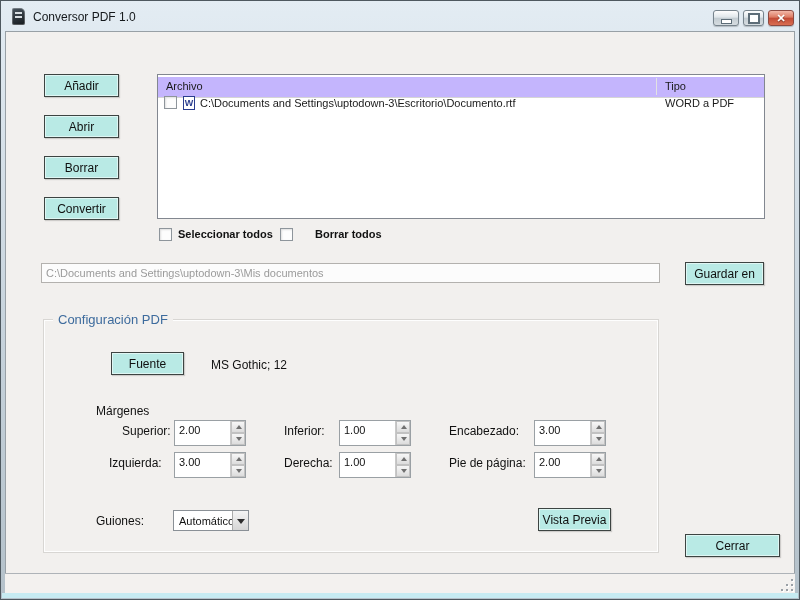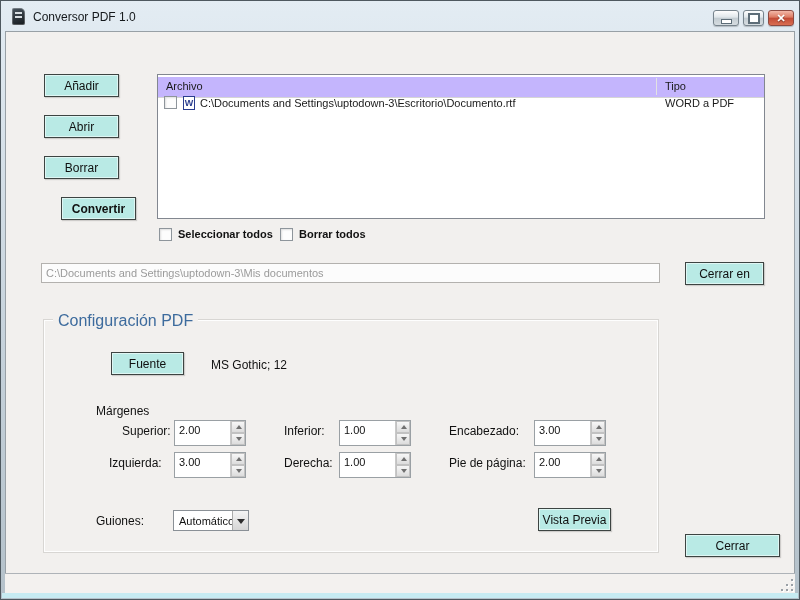--- a/index.html
+++ b/index.html
@@ -52,21 +52,21 @@
   .cb-label { position:absolute; font-size:11px; color:#111;font-weight:bold; }
 
   
   .path-input { position:absolute; left:40px; top:262px; width:619px; height:20px; background:#fcfcfc; border:1px solid #b3b1ae;
     font-family:"Liberation Sans", sans-serif; font-size:11px; color:#9b9b9b; padding:6px 4px; }
   .save-btn { left:684px; top:261px; width:79px; }
 
   
   .groupbox { position:absolute; left:42px; top:318px; width:616px; height:234px; border:1px solid #d8d6d3;
     box-shadow:inset 0 0 0 1px rgba(255,255,255,.9); }
-  .group-label { position:absolute; left:52px; top:311px; background:#f2f0ee; padding:0 5px; font-size:16px; color:#3d6b9d; }
+  .group-label { position:absolute; left:52px; top:311px; background:#f2f0ee; padding:0 5px; font-size:13px; color:#3d6b9d; }
 
   .fuente-btn { left:110px; top:351px; width:73px; }
   .font-value { position:absolute; left:210px; top:357px; font-size:12px; color:#111; }
   .margins-label { position:absolute; left:95px; top:391px; font-size:12px; color:#111;margin-top:12px; }
   .field-label { position:absolute; font-size:12px; color:#111; }
 
   
   .spinner { position:absolute; width:72px; height:26px; background:#fff; border:1px solid #9aa0a4; }
   .spin-value { position:absolute; left:4px; top:3px; font-size:11px; color:#111; }
   .spin-btns { position:absolute; right:0; top:0; bottom:0; width:15px; border-left:1px solid #c9c9c9; }
@@ -106,43 +106,43 @@
     <div class="winbtn btn-close">
         <span class="glyph">✕</span>
       </div>
   </div>
 
   <div class="content"></div>
 
   <div class="teal-btn" style="left:43px; top:73px;">Añadir</div>
   <div class="teal-btn" style="left:43px; top:114px;">Abrir</div>
   <div class="teal-btn" style="left:43px; top:155px;">Borrar</div>
-  <div class="teal-btn" style="left:60px; top:196px;font-weight:bold;">Convertir</div>
+  <div class="teal-btn" style="left:43px; top:196px;">Convertir</div>
 
   <div class="listview">
     <div class="list-header">
       <span class="hdr-label" style="left:8px;">Archivo</span>
       <span class="hdr-label" style="left:507px;">Tipo</span>
       <span class="col-sep" style="left:498px;"></span>
     </div>
     <div class="list-row">
       <span class="row-check"></span>
       <span class="word-icon">W</span>
       <span class="row-file">C:\Documents and Settings\uptodown-3\Escritorio\Documento.rtf</span>
       <span class="row-tipo">WORD a PDF</span>
     </div>
   </div>
 
   <span class="checkbox" style="left:158px; top:227px;"></span>
   <span class="cb-label" style="left:177px; top:227px;">Seleccionar todos</span>
   <span class="checkbox" style="left:279px; top:227px;"></span>
-  <span class="cb-label" style="left:298px; top:227px;">Borrar todos</span>
+  <span class="cb-label" style="left:314px; top:227px;">Borrar todos</span>
 
   <input class="path-input" value="C:\Documents and Settings\uptodown-3\Mis documentos" style="">
-  <div class="teal-btn save-btn">Cerrar en</div>
+  <div class="teal-btn save-btn">Guardar en</div>
 
   <div class="groupbox"></div>
   <span class="group-label">Configuración PDF</span>
 
   <div class="teal-btn fuente-btn">Fuente</div>
   <span class="font-value">MS Gothic; 12</span>
   <span class="margins-label">Márgenes</span>
 
   <span class="field-label" style="left:110px; top:423px;margin-left:11px;">Superior:</span>
   <div class="spinner" style="left:173px; top:419px;">

